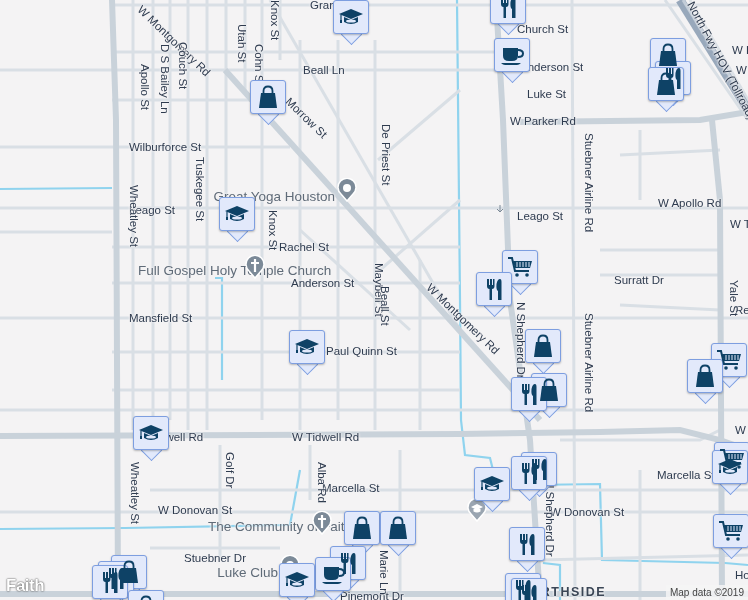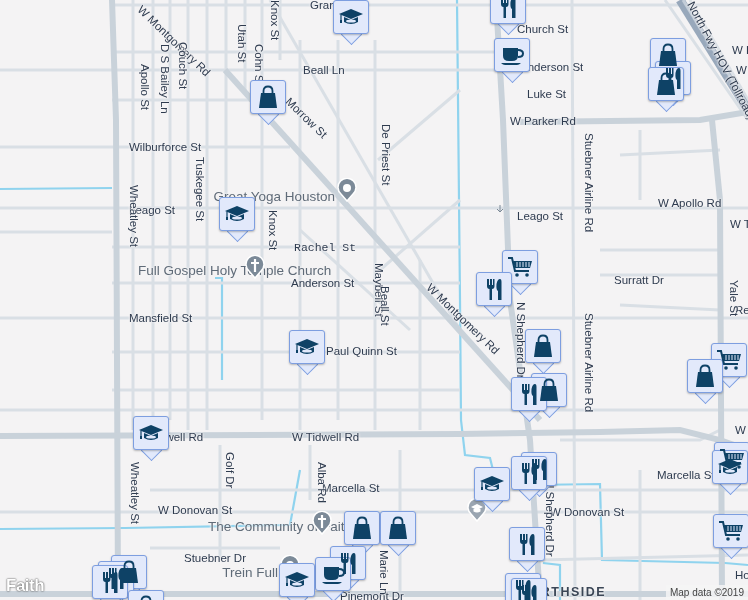--- a/index.html
+++ b/index.html
@@ -109,21 +109,21 @@
       <div class="lbl" style="left: 432px; top: 282px; transform-origin: left top; transform: rotate(44deg);">W Montgomery Rd</div>
       <div class="lbl" style="left: 310px; top: 0px;">Granite St</div>
       <div class="lbl" style="left: 517px; top: 24px;">Church St</div>
       <div class="lbl" style="left: 303px; top: 65px;">Beall Ln</div>
       <div class="lbl" style="left: 520px; top: 62px;">Anderson St</div>
       <div class="lbl" style="left: 527px; top: 89px;">Luke St</div>
       <div class="lbl" style="left: 510px; top: 116px;">W Parker Rd</div>
       <div class="lbl" style="left: 291px; top: 96px; transform-origin: left top; transform: rotate(44deg);">Morrow St</div>
       <div class="lbl" style="left: 129px; top: 142px;">Wilburforce St</div>
       <div class="lbl" style="left: 129px; top: 205px;">Leago St</div>
-      <div class="lbl" style="left: 294px; top: 242px; font-family: Liberation Mono, monospace;">Rachel St</div>
+      <div class="lbl" style="left: 279px; top: 242px;">Rachel St</div>
       <div class="lbl" style="left: 291px; top: 278px;">Anderson St</div>
       <div class="lbl" style="left: 129px; top: 313px;">Mansfield St</div>
       <div class="lbl" style="left: 326px; top: 346px;">Paul Quinn St</div>
       <div class="lbl" style="left: 517px; top: 211px;">Leago St</div>
       <div class="lbl" style="left: 658px; top: 198px;">W Apollo Rd</div>
       <div class="lbl" style="left: 730px; top: 219px;">W Tidwell Rd</div>
       <div class="lbl" style="left: 614px; top: 275px;">Surratt Dr</div>
       <div class="lbl" style="left: 735px; top: 305px;">Reed Rd</div>
       <div class="lbl" style="left: 136px; top: 432px;">W Tidwell Rd</div>
       <div class="lbl" style="left: 292px; top: 432px;">W Tidwell Rd</div>
@@ -171,21 +171,21 @@
       <div class="lbl poi" style="left: 138px; top: 264px; width: 105px; text-align: right;">Full Gospel Holy Temple Church</div>
       <div class="poi-pin" style="left: 245px; top: 255px;"><svg width="20" height="24" viewBox="0 0 20 24">
           <path d="M10 23 L4 16 A9 9 0 1 1 16 16 Z" fill="#7c8a98" stroke="#fff" stroke-width="1.5"></path>
           <path d="M10 4 V17 M6 8 H14" stroke="#fff" stroke-width="2.2"></path>
         </svg></div>
       <div class="lbl poi" style="left: 208px; top: 520px; width: 102px; text-align: right;">The Community of Faith Church</div>
       <div class="poi-pin" style="left: 312px; top: 511px;"><svg width="20" height="24" viewBox="0 0 20 24">
           <path d="M10 23 L4 16 A9 9 0 1 1 16 16 Z" fill="#7c8a98" stroke="#fff" stroke-width="1.5"></path>
           <path d="M10 4 V17 M6 8 H14" stroke="#fff" stroke-width="2.2"></path>
         </svg></div>
-      <div class="lbl poi" style="left: 208px; top: 566px; width: 70px; text-align: right;">Trein Full</div>
+      <div class="lbl poi" style="left: 208px; top: 566px; width: 70px; text-align: right;">Luke Club</div>
       <div class="poi-pin" style="left: 280px; top: 555px;"><svg width="20" height="24" viewBox="0 0 20 24">
           <path d="M10 23 L4 16 A9 9 0 1 1 16 16 Z" fill="#7c8a98" stroke="#fff" stroke-width="1.5"></path>
           <circle cx="10" cy="10" r="4" fill="#fff"></circle>
         </svg></div>
       <div class="poi-pin" style="left: 467px; top: 498px;"><svg width="20" height="24" viewBox="0 0 20 24">
           <path d="M10 23 L4 16 A9 9 0 1 1 16 16 Z" fill="#9aa5b1" stroke="#fff" stroke-width="1.5"></path>
           <path d="M4 9 L10 6 L16 9 L10 12 Z" fill="#fff"></path>
           <path d="M6.5 11 V13.5 Q10 15.5 13.5 13.5 V11" fill="#fff"></path>
         </svg></div>
     </div>

